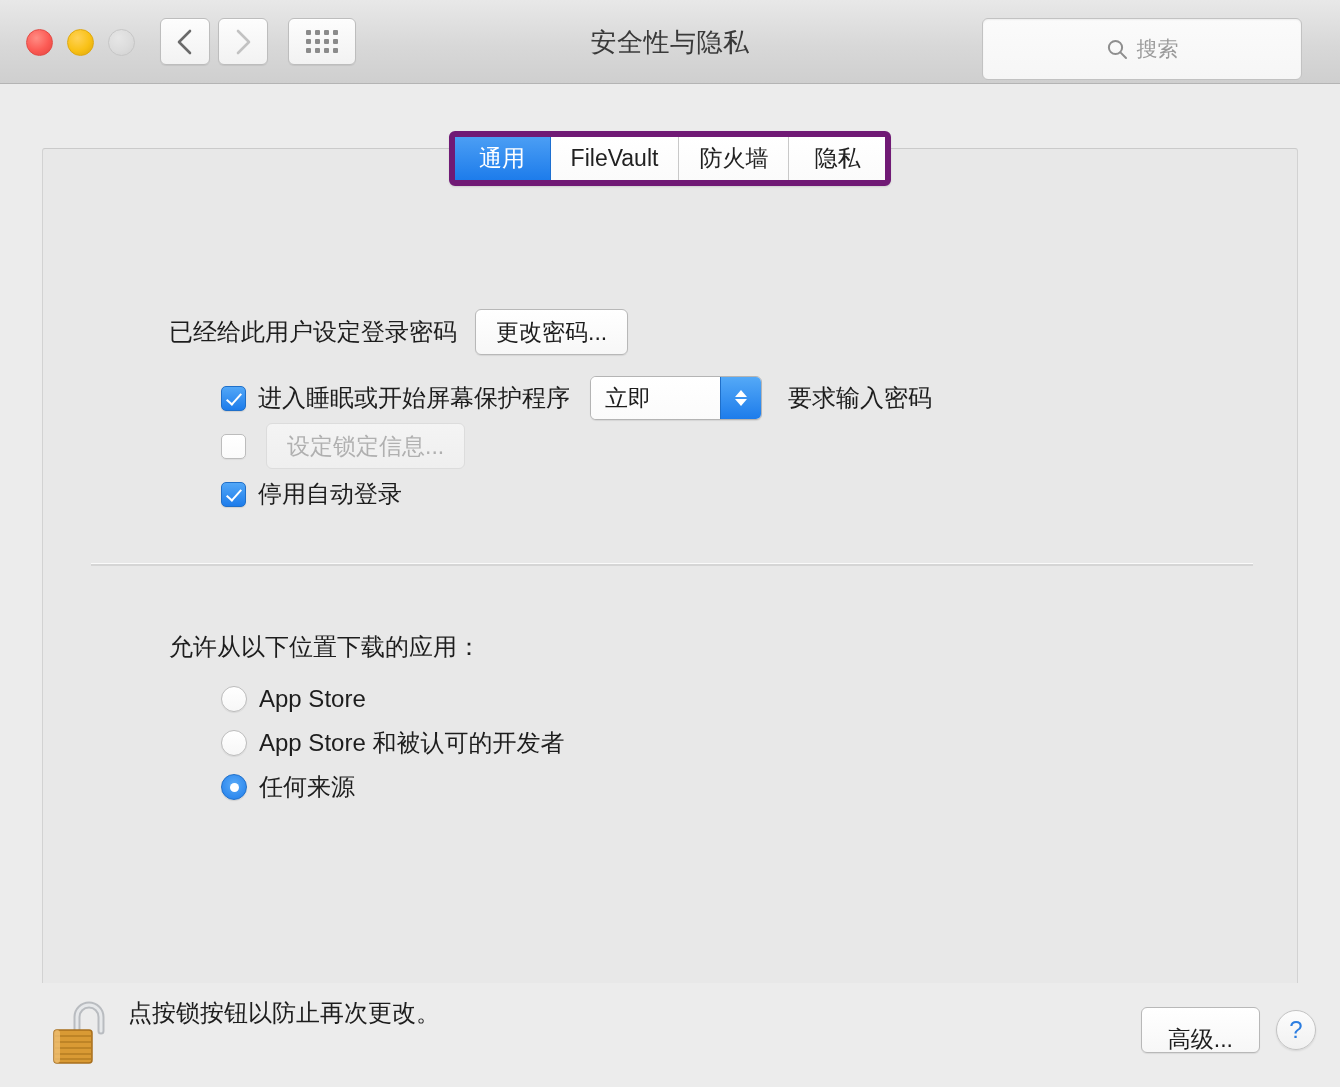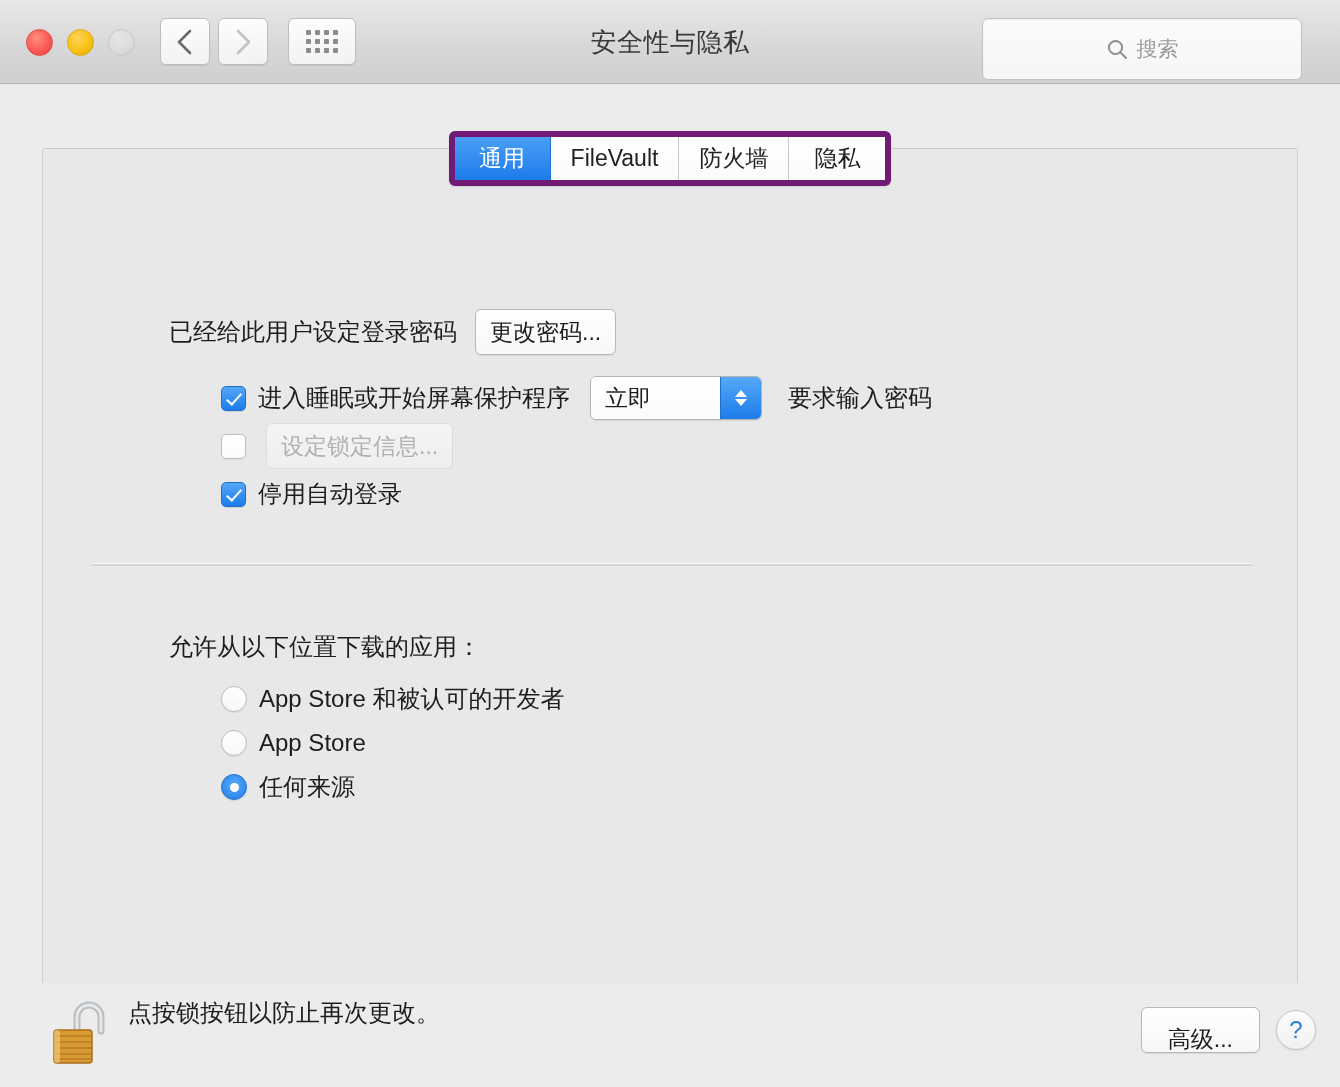--- a/index.html
+++ b/index.html
@@ -210,21 +210,21 @@
     align-items: center;
     gap: 18px;
   }
   .label-main {
     font-size: 24px;
     color: #1d1d1d;
   }
   .btn {
     font-size: 23px;
     color: #1d1d1d;
-    padding: 0 14px;
+    padding: 0 20px;
     height: 46px;
     line-height: 44px;
     border-radius: 6px;
     background: linear-gradient(to bottom, #ffffff 0%, #f7f7f7 100%);
     border: 1px solid #b8b8b8;
     box-shadow: 0 1px 1px rgba(0,0,0,0.08);
     box-sizing: border-box;
     white-space: nowrap;
   }
   .btn.disabled {
@@ -535,25 +535,25 @@
         </div>
       </div>
 
       <div class="separator"></div>
 
       <div class="dl-title">允许从以下位置下载的应用：</div>
 
       <div class="radios">
         <div class="rd-row">
           <span class="radio off"></span>
-          <span class="rd-label">App Store 和被认可的开发者</span>
+          <span class="rd-label">App Store</span>
         </div>
         <div class="rd-row">
           <span class="radio off"></span>
-          <span class="rd-label">App Store</span>
+          <span class="rd-label">App Store 和被认可的开发者</span>
         </div>
         <div class="rd-row">
           <span class="radio on"></span>
           <span class="rd-label">任何来源</span>
         </div>
       </div>
 
     </div>
 
     <div class="bottombar">

